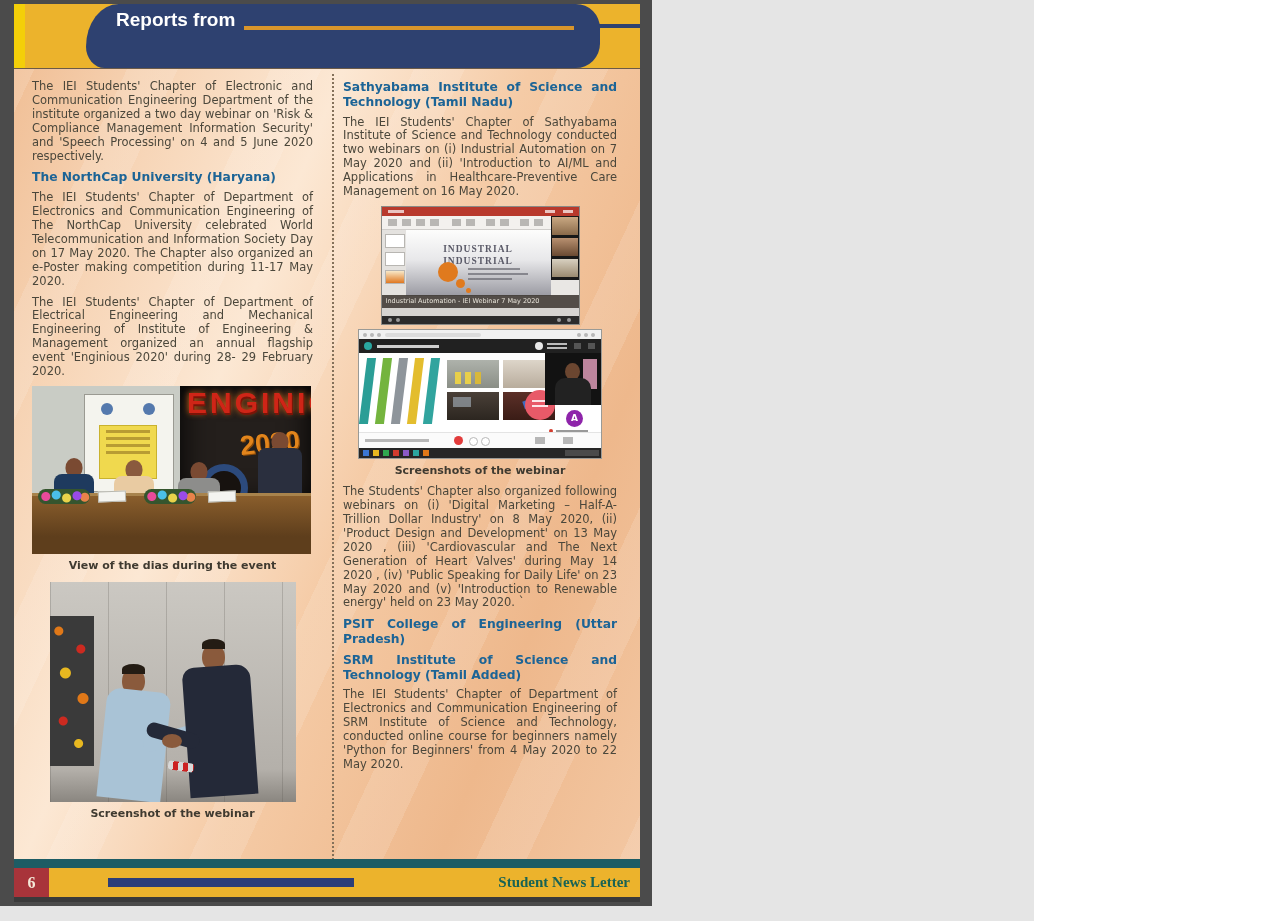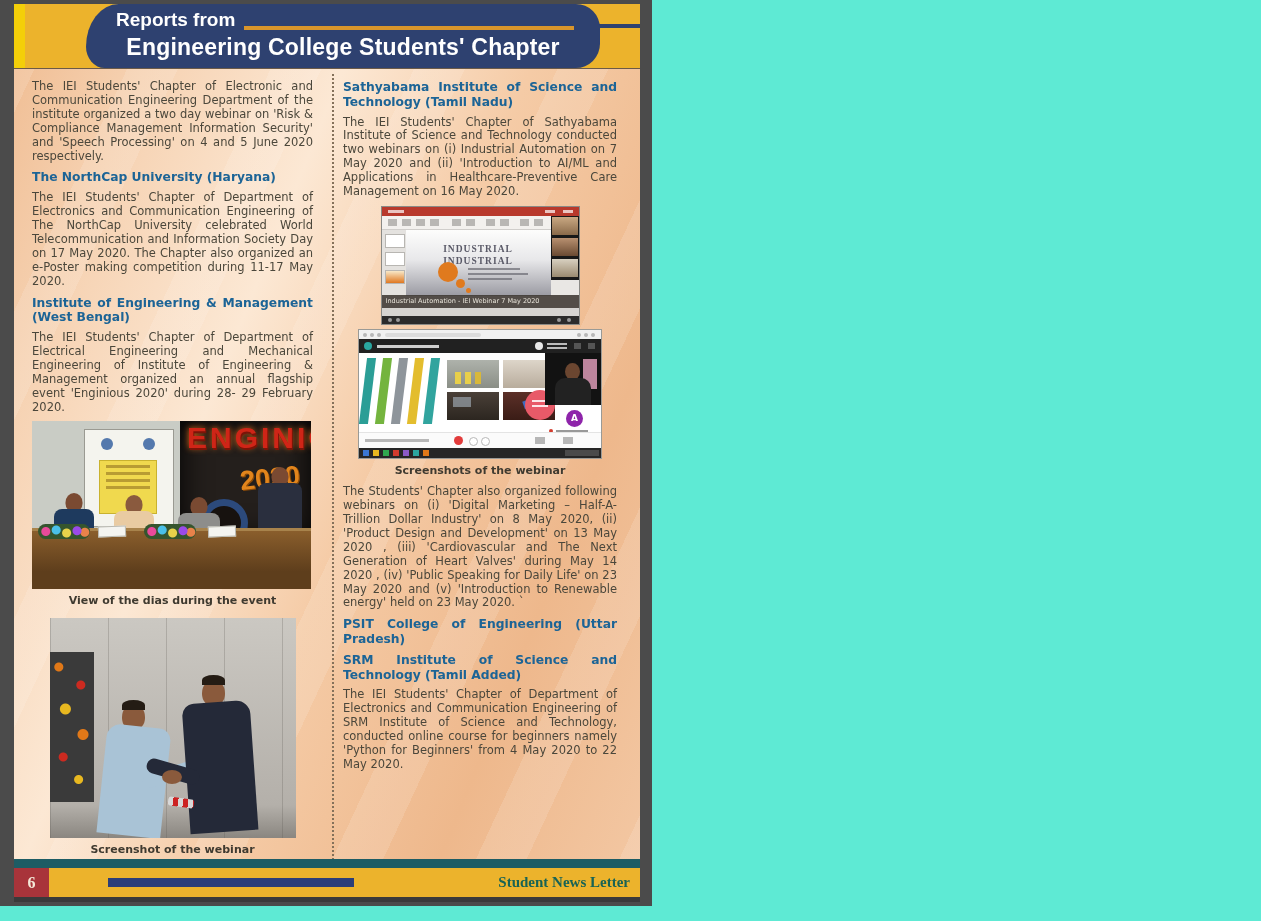--- a/index.html
+++ b/index.html
@@ -1,16 +1,16 @@
 <!DOCTYPE html>
 <html><head>
 <meta charset="utf-8">
 <style>
   html,body{margin:0;padding:0;background:#ffffff;font-family:"DejaVu Sans",sans-serif;}
-  .canvas{position:relative;width:1261px;height:921px;background:#5eead4;overflow:hidden;}
+  .canvas{position:relative;width:1034px;height:921px;background:#e5e5e5;overflow:hidden;}
   .frame{position:absolute;left:0;top:0;width:652px;height:906px;background:#4b4b4b;}
   .page{position:absolute;left:14px;top:4px;width:626px;height:898px;overflow:hidden;
         background:linear-gradient(112deg,#efbb90 0%,#f6d2b2 16%,#fce8d4 36%,#f5cba6 55%,#eeb88c 78%,#f3c8a4 100%);}
   .page::before{content:"";position:absolute;inset:0;
         background:repeating-linear-gradient(115deg,rgba(255,255,255,.13) 0 46px,rgba(255,255,255,0) 46px 130px);}
   
   .hdr{position:absolute;left:0;top:0;width:626px;height:64px;background:#ecb32c;border-bottom:1px solid #6b5a48;}
   .hdr-stripe{position:absolute;left:0;top:0;width:11px;height:64px;background:#f4cf08;}
   .hdr-tick{position:absolute;left:584px;top:20px;width:42px;height:4px;background:#2e4170;}
   .banner{position:absolute;left:72px;top:0;width:514px;height:64px;background:#2e4170;
@@ -149,31 +149,29 @@
 <div class="canvas">
   <div class="frame">
     <div class="page">
 
       <div class="hdr">
         <div class="hdr-stripe"></div>
         <div class="hdr-tick"></div>
         <div class="banner">
           <div class="t-small">Reports from</div>
           <div class="gold-line"></div>
-          <div class="t-main">Engineering College Students' Chapter</div>
         </div>
       </div>
 
       <div class="divider"></div>
 
       <div class="col col-l">
         <p class="para">The IEI Students' Chapter of Electronic and Communication Engineering Department of the institute organized a two day webinar on 'Risk &amp; Compliance Management Information Security' and 'Speech Processing' on 4 and 5 June 2020 respectively.</p>
         <p class="head">The NorthCap University (Haryana)</p>
         <p class="para">The IEI Students' Chapter of Department of Electronics and Communication Engineering of The NorthCap University celebrated World Telecommunication and Information Society Day on 17 May 2020. The Chapter also organized an e-Poster making competition during 11-17 May 2020.</p>
-        <p class="head">Institute of Engineering &amp; Management (West Bengal)</p>
         <p class="para">The IEI Students' Chapter of Department of Electrical Engineering and Mechanical Engineering of Institute of Engineering &amp; Management organized an annual flagship event 'Enginious 2020' during 28- 29 February 2020.</p>
 
         <div class="shot ev">
           <div class="screen">
             <div class="logo" style="left:16px;"></div>
             <div class="logo" style="left:58px;"></div>
             <div class="poster">
                 <i></i>
                 <i></i>
                 <i></i>

